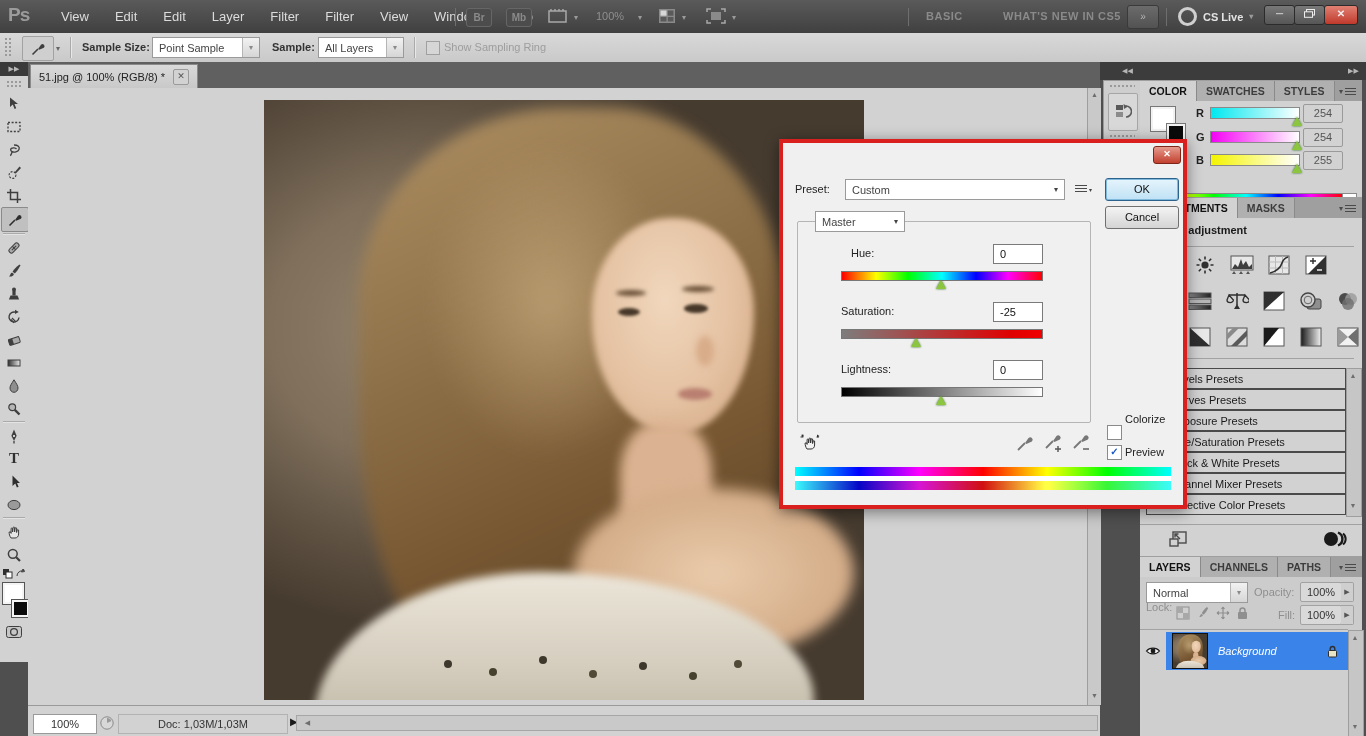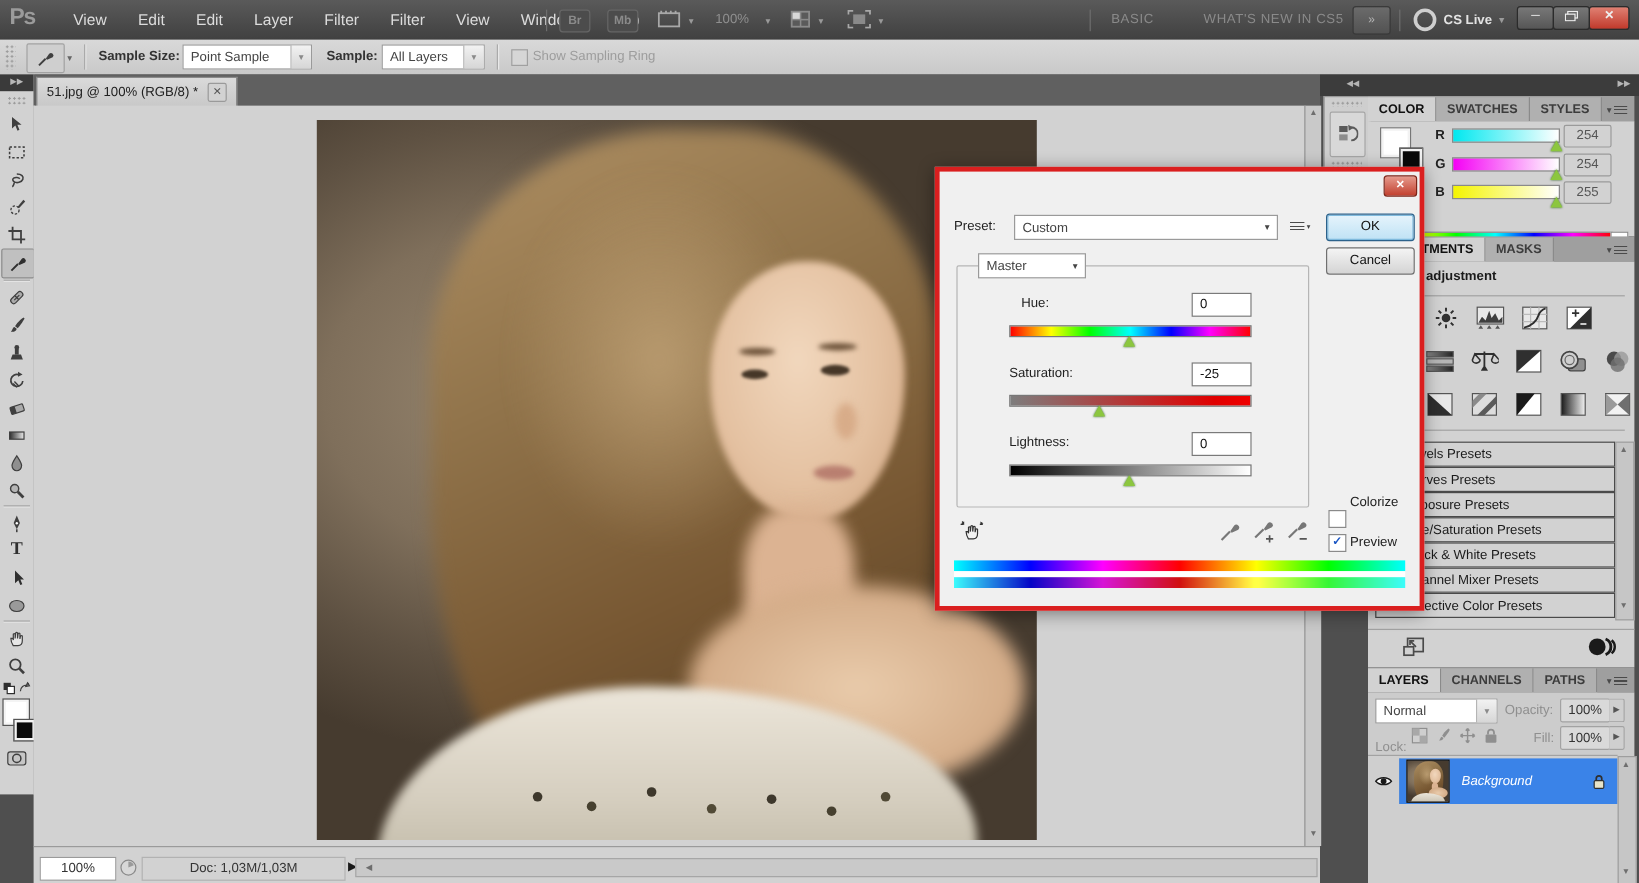--- a/index.html
+++ b/index.html
@@ -11,21 +11,21 @@
   .titlebar{left:0;top:0;width:1366px;height:33px;background:linear-gradient(#5a5a5a,#404040);border-bottom:1px solid #2e2e2e;}
   .ps-logo{left:8px;top:4px;width:36px;height:25px;color:#9b9b9b;font-size:19px;font-weight:bold;letter-spacing:-1px;}
   .menu{left:48px;top:0;height:33px;display:flex;}
   .menu .mi{padding:0 13px;line-height:33px;color:#dcdcdc;font-size:13px;}
   .tsep{width:1px;height:18px;background:#6e6e6e;top:8px;}
   .chipbtn{top:8px;width:24px;height:17px;border:1px solid #666;border-radius:3px;background:#4c4c4c;color:#8a8a8a;
            text-align:center;line-height:17px;font-size:10px;font-weight:bold;}
   .graytxt{color:#8f8f8f;}
   .dd-arrow{color:#9a9a9a;font-size:8px;}
   .tb-icon{top:8px;color:#a8a8a8;}
-  .wf-label{top:0;line-height:33px;font-weight:normal;color:#8a8a8a;font-size:11px;letter-spacing:.5px;}
+  .wf-label{top:0;line-height:33px;font-weight:bold;color:#8a8a8a;font-size:11px;letter-spacing:.5px;}
   .over-btn{left:1127px;top:5px;width:30px;height:22px;background:linear-gradient(#6b6b6b,#525252);border:1px solid #3a3a3a;
             border-radius:3px;color:#b5b5b5;text-align:center;line-height:22px;font-size:10px;}
   .cslive{left:1178px;top:0;height:33px;display:flex;align-items:center;gap:6px;color:#e3e3e3;font-size:11px;font-weight:bold;}
   .ring{width:13px;height:13px;border:3px solid #cfcfcf;border-radius:50%;background:transparent;}
   .winbtn{top:5px;width:29px;height:18px;border:1px solid #2b2b2b;border-radius:3px;background:linear-gradient(#787878,#565656);
           color:#eee;text-align:center;line-height:16px;font-size:10px;}
   .winbtn.close{background:linear-gradient(#e08173,#c0392b);width:32px;font-weight:bold;}
 
   
   .optionsbar{left:0;top:33px;width:1366px;height:29px;background:linear-gradient(#d9d9d9,#c9c9c9);border-bottom:1px solid #9a9a9a;}
@@ -653,21 +653,21 @@
     <div class="panel-body" style="position:relative;height:159px;background:#cccccc;">
 
       <div class="ddl" style="position:absolute;left:6px;top:5px;width:100px;">
         <span class="txt">Normal</span>
           <span class="arr">▾</span>
       </div>
       <span class="abs graylab" style="left:114px;top:9px;">Opacity:</span>
       <div class="well" style="left:160px;top:5px;width:40px;">100%</div>
       <div class="spin" style="left:201px;top:5px;">▶</div>
 
-      <span class="abs graylab" style="left:6px;top:40px;">Lock:</span>
+      <span class="abs graylab" style="left:6px;top:24px;">Lock:</span>
       <div class="abs" style="left:36px;top:29px;display:flex;gap:6px;">
         <span>
             <svg width="14" height="14" viewBox="0 0 14 14">
               <rect x="1" y="1" width="12" height="12" fill="#cfcfcf" stroke="#8f8f8f"></rect>
               <rect x="1" y="1" width="6" height="6" fill="#a8a8a8"></rect>
               <rect x="7" y="7" width="6" height="6" fill="#a8a8a8"></rect>
             </svg>
           </span>
         <span>
             <svg width="14" height="14" viewBox="0 0 14 14">

